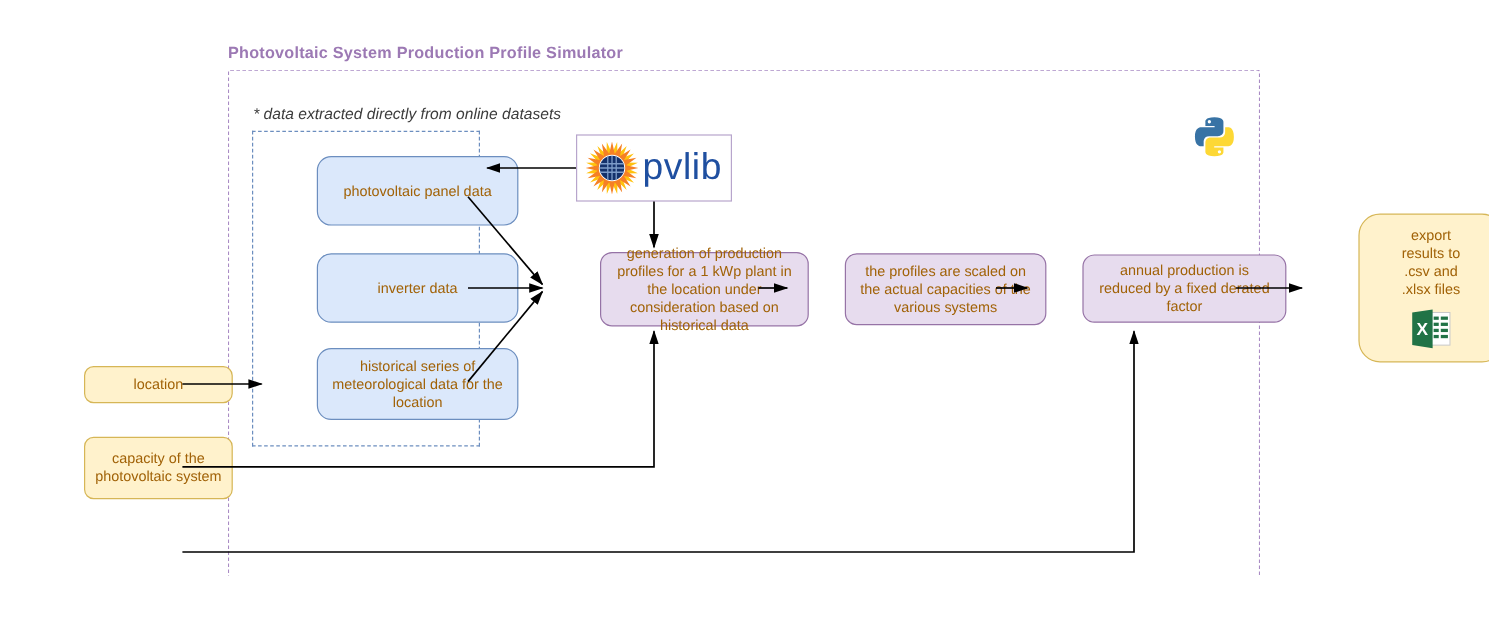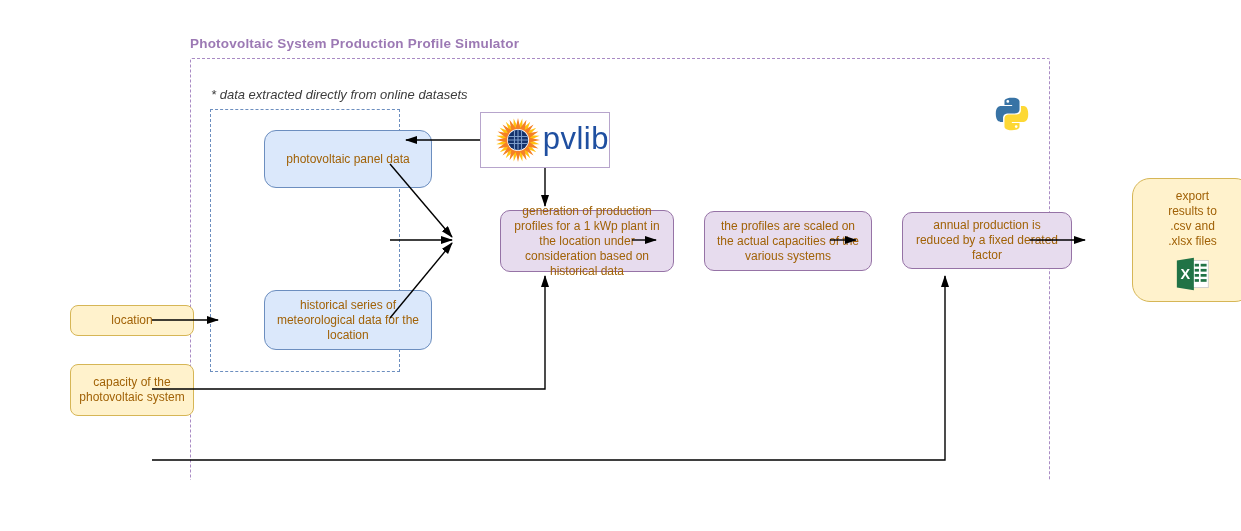--- a/index.html
+++ b/index.html
@@ -40,21 +40,21 @@
   #node-location{left:28px;top:305px;width:124px;height:31px;}
   #node-capacity{left:28px;top:364px;width:124px;height:52px;}
   #node-derating-factor{left:28px;top:435px;width:124px;height:51px;}
   #node-export{
     left:1090px;top:178px;width:121px;height:124px;
     background:#fff2cc;border:1px solid #d6b656;border-radius:18px;
     flex-direction:column;gap:8px;padding:10px 24px;
   }
   #pvlib-box{
     left:480px;top:112px;width:130px;height:56px;background:#ffffff;
-    border:1px solid #b7a5cc;display:flex;align-items:center;justify-content:flex-end;gap:3px;
+    border:1px solid #b7a5cc;display:flex;align-items:center;justify-content:center;gap:3px;
   }
   #pvlib-label{font-size:31px;color:#1f4fa0;letter-spacing:.5px;margin-top:-3px;}
   #python-logo{left:993px;top:95px;width:38px;height:38px;}
   #connector-layer{position:absolute;left:0;top:0;width:1241px;height:531px;z-index:3;pointer-events:none;}
   .node,#pvlib-box{z-index:2;}
 </style>
 </head>
 <body>
 
 <div id="canvas">
@@ -62,20 +62,23 @@
   <div id="title" class="abs">Photovoltaic System Production Profile Simulator</div>
 
   <div id="main-container" class="abs"></div>
 
   <div id="datasets-note" class="abs">* data extracted directly from online datasets</div>
 
   <div id="datasets-container" class="abs"></div>
 
   <div id="node-panel-data" class="node dataset-node">
     <span>photovoltaic panel data</span>
+  </div>
+  <div id="node-inverter-data" class="node dataset-node">
+    <span>inverter data</span>
   </div>
   <div id="node-weather-data" class="node dataset-node">
     <span>historical series of meteorological data for the location</span>
   </div>
 
   <div id="pvlib-box" class="abs">
     <svg width="44" height="44" viewBox="0 0 40 40">
       <polygon transform="rotate(11.25 20 20)" fill="#ffc20e" points="40,20 30.8,22.1 38.5,27.7 29.1,26.1 34.1,34.1 26.1,29.1 27.7,38.5 22.1,30.8 20,40 17.9,30.8 12.3,38.5 13.9,29.1 5.9,34.1 10.9,26.1 1.5,27.7 9.2,22.1 0,20 9.2,17.9 1.5,12.3 10.9,13.9 5.9,5.9 13.9,10.9 12.3,1.5 17.9,9.2 20,0 22.1,9.2 27.7,1.5 26.1,10.9 34.1,5.9 29.1,13.9 38.5,12.3 30.8,17.9"></polygon>
       <polygon fill="#f58025" points="40,20 30.8,22.1 38.5,27.7 29.1,26.1 34.1,34.1 26.1,29.1 27.7,38.5 22.1,30.8 20,40 17.9,30.8 12.3,38.5 13.9,29.1 5.9,34.1 10.9,26.1 1.5,27.7 9.2,22.1 0,20 9.2,17.9 1.5,12.3 10.9,13.9 5.9,5.9 13.9,10.9 12.3,1.5 17.9,9.2 20,0 22.1,9.2 27.7,1.5 26.1,10.9 34.1,5.9 29.1,13.9 38.5,12.3 30.8,17.9"></polygon>
       <clipPath id="sunclip">

